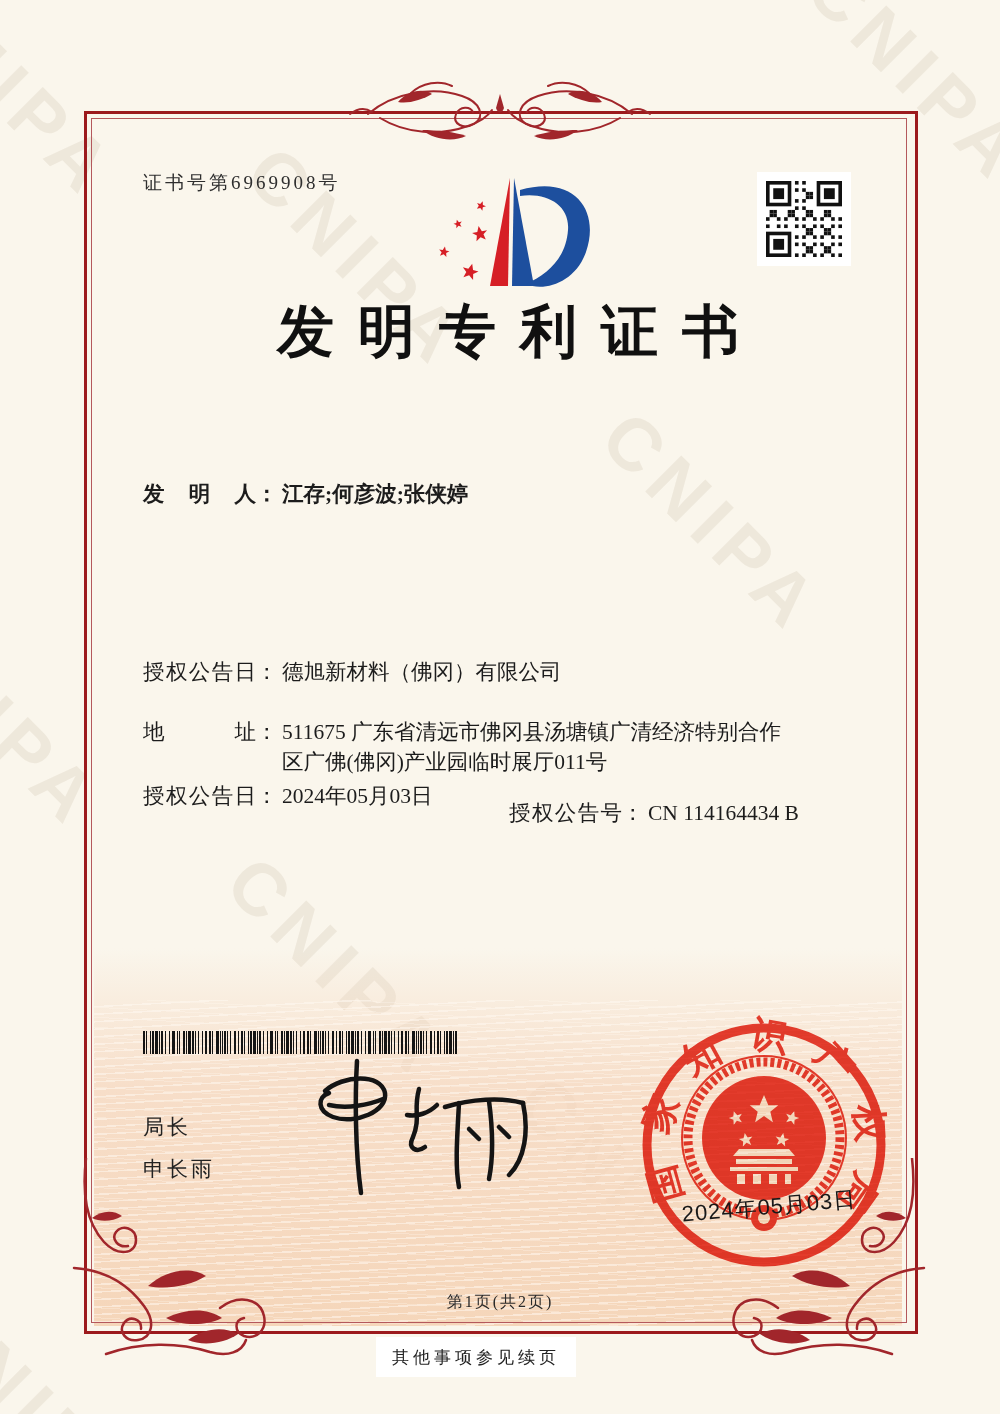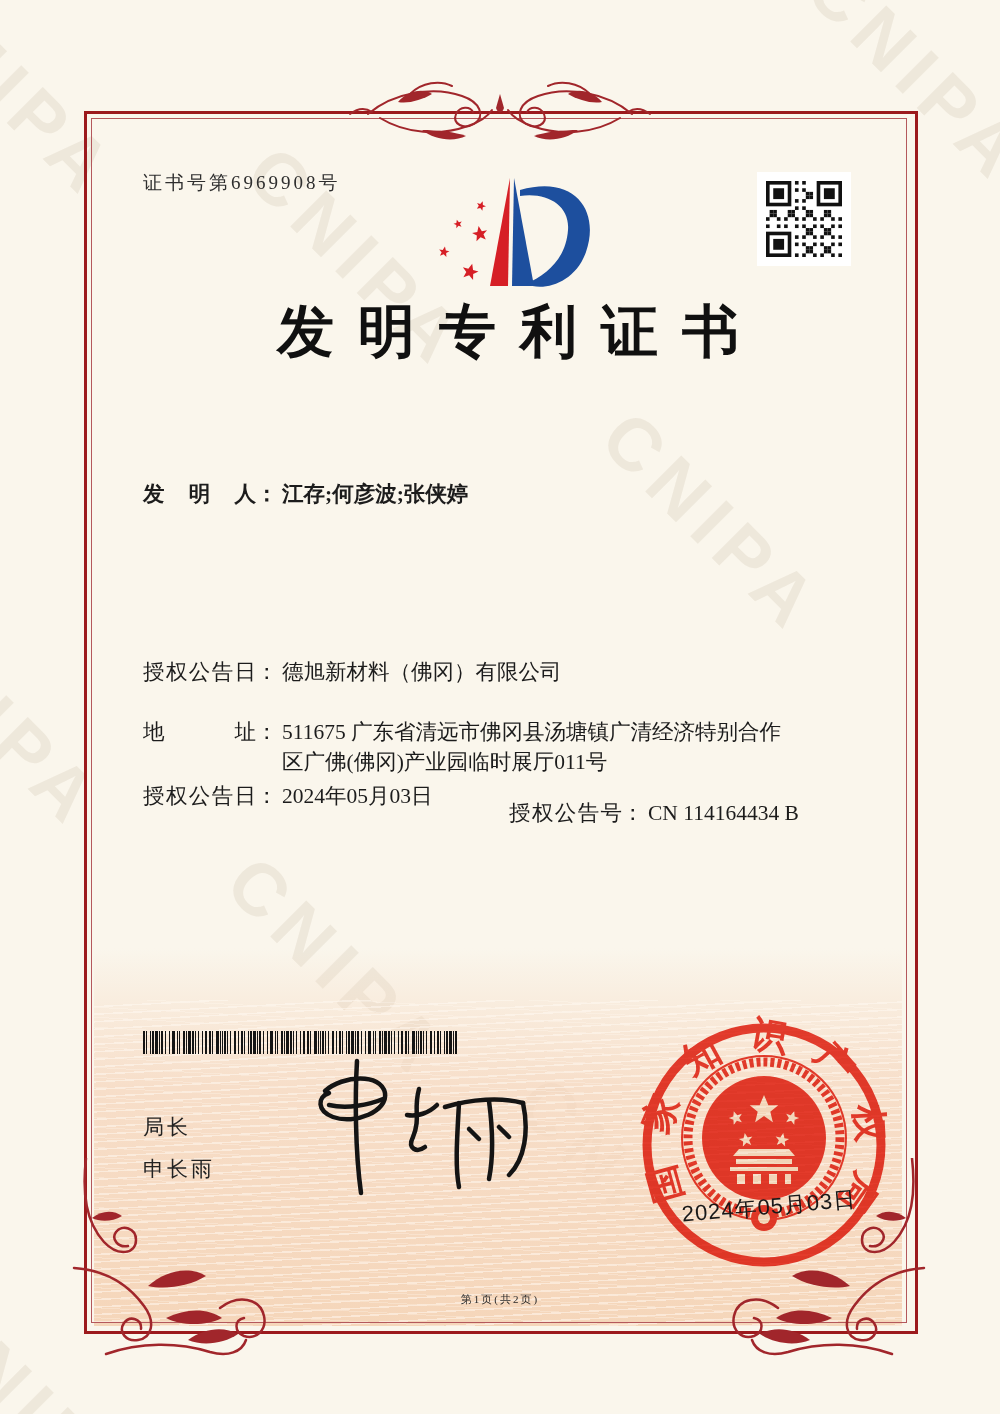--- a/index.html
+++ b/index.html
@@ -34,21 +34,21 @@
   .body-block p + p{margin-top:0px;}
   .barcode{left:143px;top:1031px;width:320px;height:23px;display:flex;align-items:stretch;}
   .barcode i{display:block;height:100%;background:#141414;}
   .director-label{left:143px;top:1113px;font-family:"Liberation Sans","DejaVu Sans",sans-serif;
          font-size:21px;letter-spacing:3px;color:#222;}
   .director-name{left:143px;top:1155px;font-family:"Liberation Sans","DejaVu Sans",sans-serif;
          font-size:21px;letter-spacing:3px;color:#222;}
   .seal-wrap{left:633px;top:1014px;width:262px;height:262px;mix-blend-mode:multiply;}
   .seal-date{left:664px;top:1192px;width:210px;text-align:center;font-family:"Liberation Sans","DejaVu Sans",sans-serif;
          font-size:22px;color:#181818;transform:rotate(-5deg);letter-spacing:1px;}
-  .footer-page{left:0;top:1292px;width:100%;text-align:center;font-size:11px;letter-spacing:2px;color:#2a2a2a;}
+  .footer-page{left:0;top:1292px;width:100%;text-align:center;font-size:16px;letter-spacing:2px;color:#2a2a2a;}
   .note-box{left:376px;top:1337px;width:200px;height:40px;background:#ffffff;display:flex;
          align-items:center;justify-content:center;font-size:17px;letter-spacing:4px;color:#222;}
   svg{display:block;}
 </style>
 </head>
 <body>
 
 <div id="page">
 
   <div class="wm" style="left:-60px;top:-40px;">CNIPA</div>
@@ -386,14 +386,17 @@
         <rect x="136" y="160" width="8" height="10"></rect>
         <rect x="152" y="160" width="6" height="10"></rect>
       </g>
       <circle cx="131" cy="204" r="13" fill="#e63223"></circle>
       <circle cx="131" cy="204" r="6" fill="#faf6ec"></circle>
     </g>
   </svg>
   <div class="abs seal-date">2024年05月03日</div>
 
   <div class="abs footer-page">第1页(共2页)</div>
+  <div class="abs note-box">
+    <span>其他事项参见续页</span>
+  </div>
 
 </div>
 
 </body></html>

